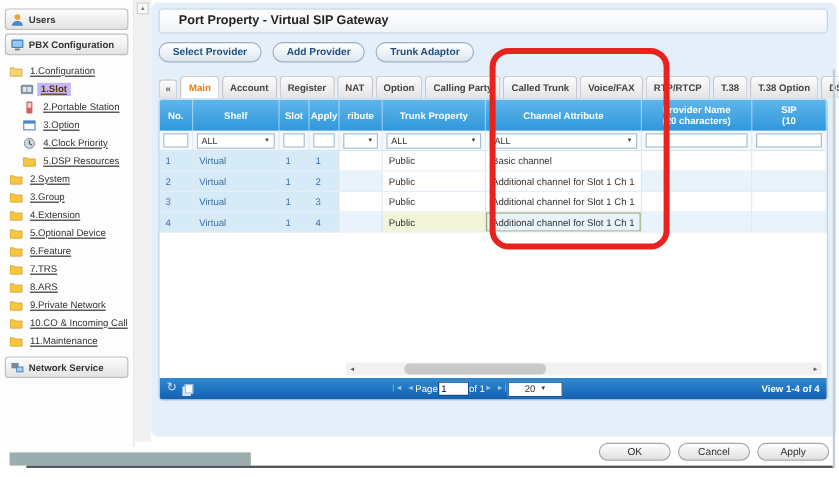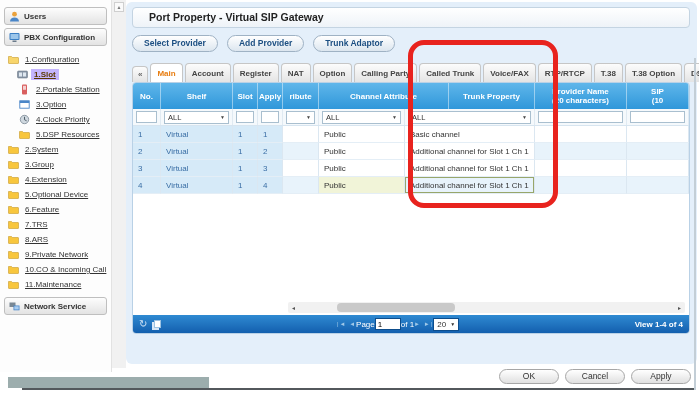--- a/index.html
+++ b/index.html
@@ -77,21 +77,21 @@
   .pagebar { height: 18px; flex: 0 0 18px; background: linear-gradient(#2f8ad2, #135fae);
              display: flex; align-items: center; color: #fff; font-size: 8px; padding: 0 6px; gap: 4px; }
   .pagebar .grp-left { display: flex; gap: 4px; align-items: center; }
   .refresh-glyph { color: #cfe3f5; font-size: 10px; line-height: 10px; cursor: pointer; }
   .pages-icon { width: 7px; height: 8px; background: #fff; border: 1px solid #9cc2e2;
                 box-shadow: -2px 2px 0 0 #d7e7f7; margin-left: 3px; cursor: pointer; }
   .grp-center { flex: 1; display: flex; align-items: center; justify-content: center; gap: 0; }
   .nav-glyph { color: #9fc8e8; font-size: 6px; letter-spacing: 1px; cursor: pointer; }
   .page-input { width: 26px; height: 12px; border: 1px solid #0d4d8c; font-size: 8px; padding: 0 2px; }
   .size-select { display: flex; align-items: center; gap: 4px; background: #fff; color: #333;
-                 border: 1px solid #0d4d8c; height: 13px; padding: 0 3px; font-size: 8px; cursor: pointer; }
+                 border: 1px solid #0d4d8c; height: 13px; padding: 0 13px; font-size: 8px; cursor: pointer; }
   .size-select .arrow { font-size: 5px; }
   .view-label { font-weight: bold; white-space: nowrap; }
   
   .footer-buttons { position: absolute; top: 369px; right: 8px; display: flex; gap: 6px; }
   .fbtn { width: 60px; height: 15px; border: 1px solid #a6a6a6; border-radius: 8px;
           background: linear-gradient(#ffffff, #e0e0e0); font-size: 8.5px; color: #333;
           text-align: center; line-height: 13px; cursor: pointer; }
   .gray-bar { position: absolute; left: 8px; top: 377px; width: 201px; height: 11px; background: #9cadad; }
   .dark-line { position: absolute; left: 22px; top: 388px; width: 672px; height: 2px; background: #53585c; }
   .right-edge { position: absolute; left: 694px; top: 58px; width: 2px; height: 332px; background: #c3ced6; }
@@ -274,25 +274,25 @@
         </div>
       <div class="th c-slot">
           <span>Slot</span>
         </div>
       <div class="th c-port">
           <span>Apply</span>
         </div>
       <div class="th c-attr">
           <span>ribute</span>
         </div>
+      <div class="th c-trunk">
+          <span>Trunk Property</span>
+        </div>
       <div class="th c-channel">
           <span>Channel Attribute</span>
-        </div>
-      <div class="th c-trunk">
-          <span>Trunk Property</span>
         </div>
       <div class="th c-provider">
           <span>Provider Name</span>
           <span>(20 characters)</span>
         </div>
       <div class="th c-sip">
           <span>SIP</span>
           <span>(10</span>
         </div>
     </div>

